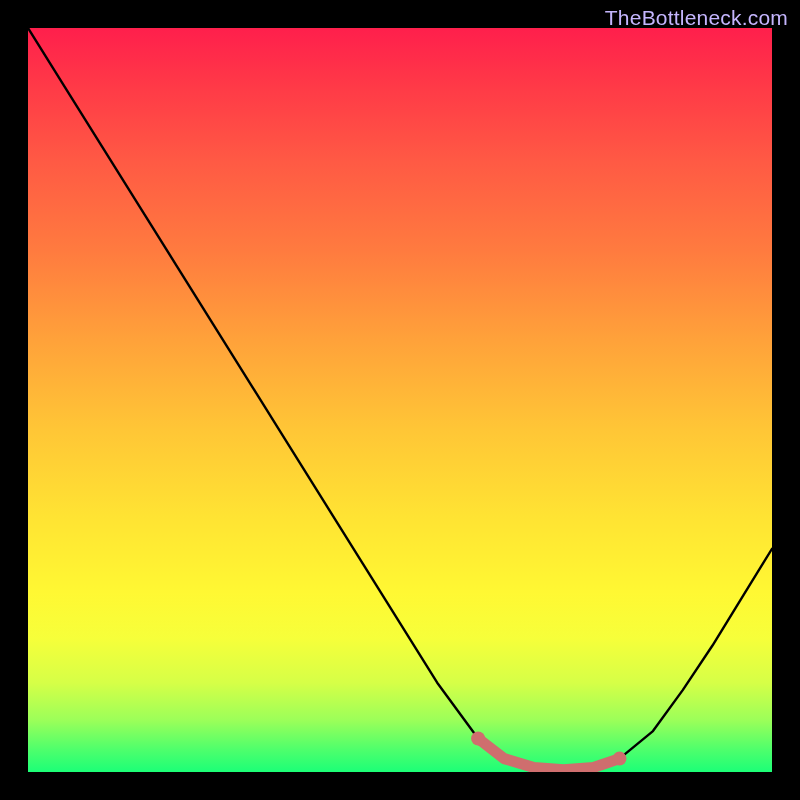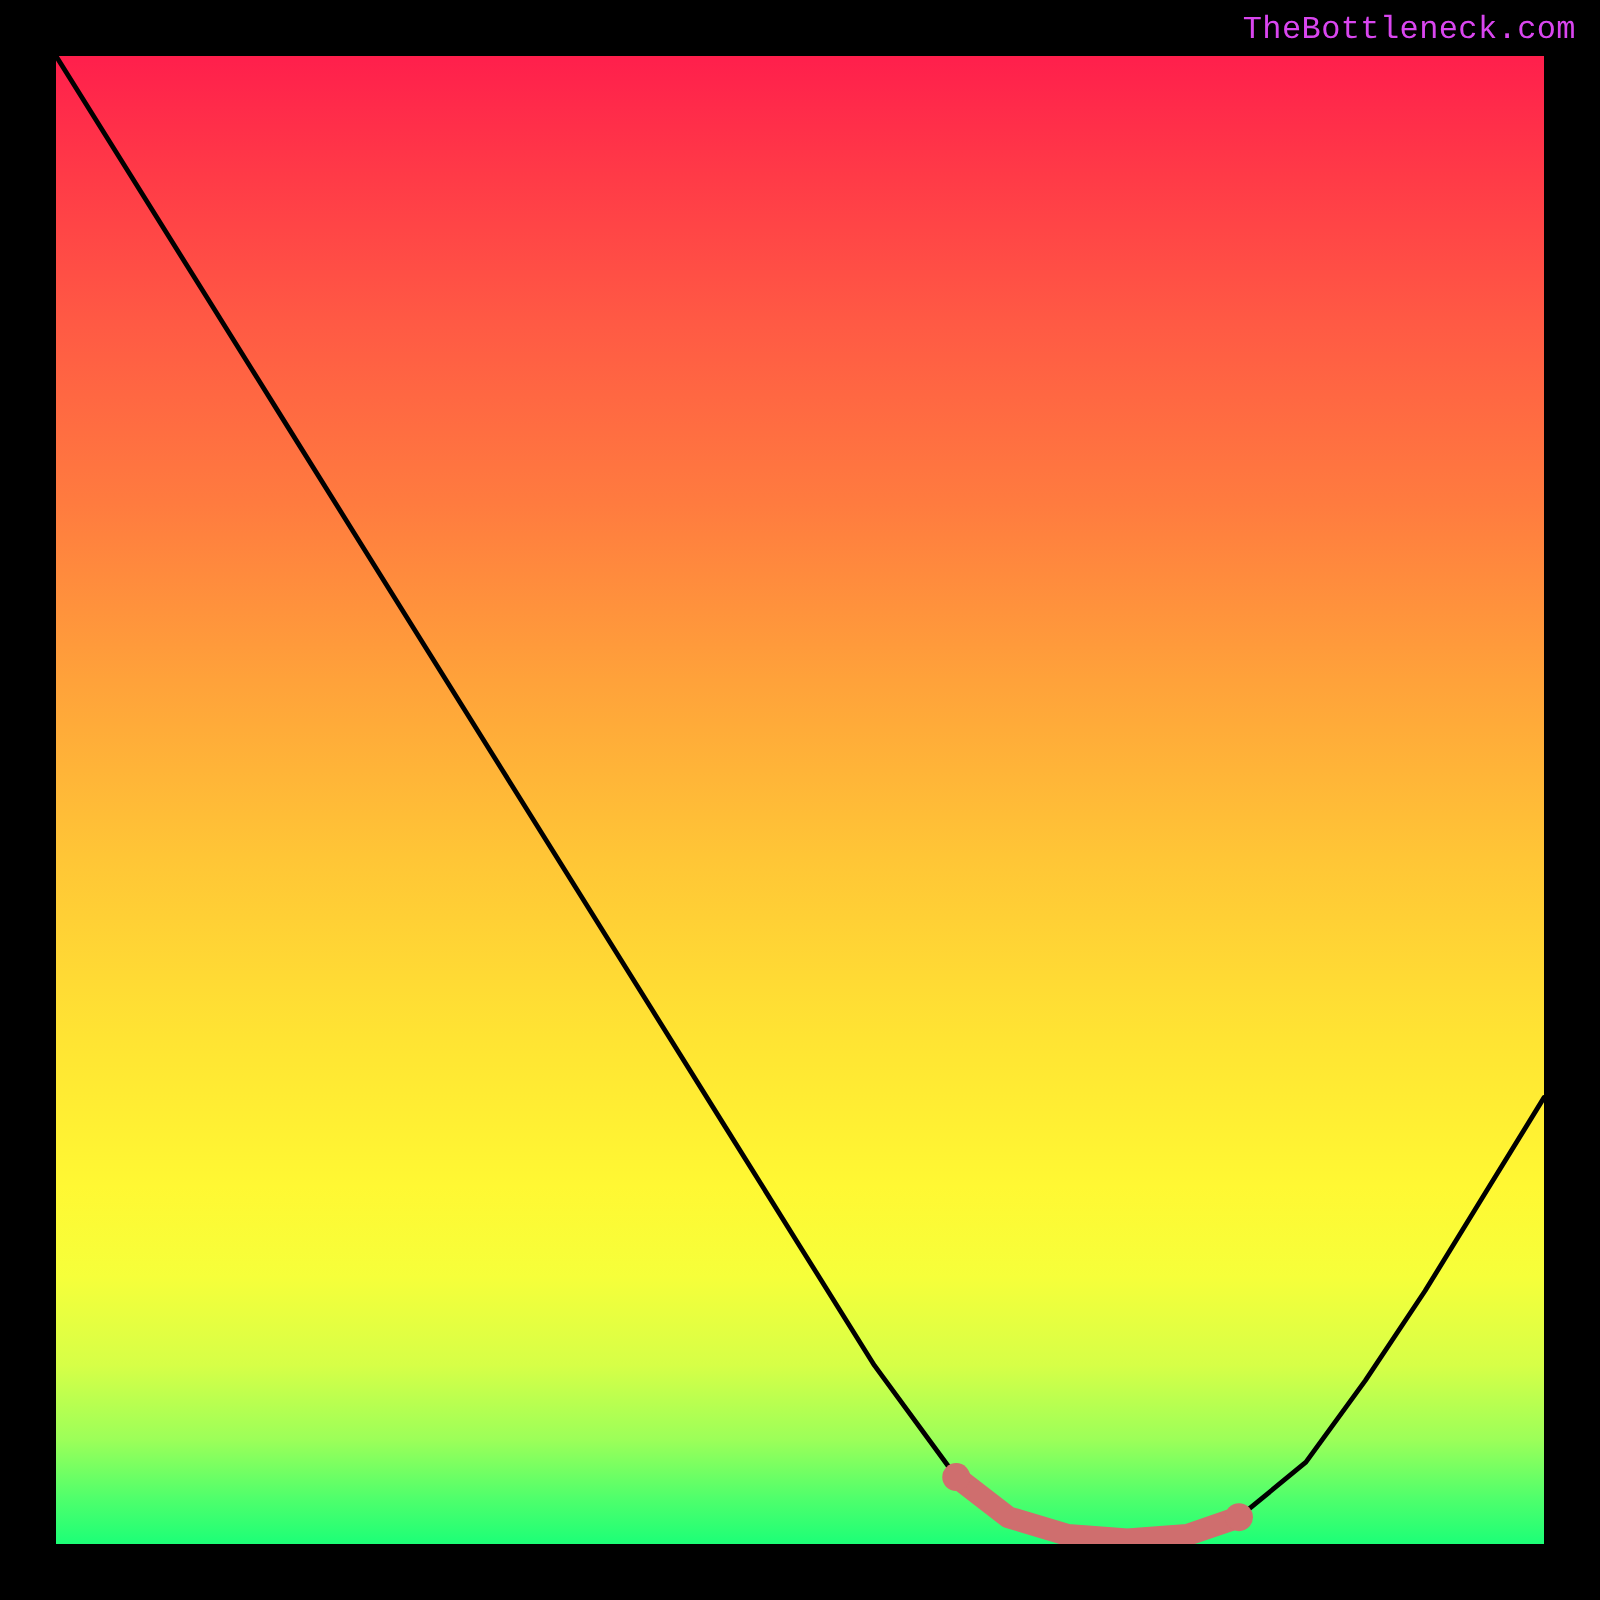--- a/index.html
+++ b/index.html
@@ -45,24 +45,24 @@
     left: 0;
     top: 0;
     width: 100%;
     height: 100%;
     pointer-events: none;
   }
   .watermark {
     position: absolute;
     top: 6px;
     right: 12px;
-    color: #d946ef;
-    font-size: 16px;
+    color: #c4b5fd;
+    font-size: 21px;
     font-weight: 500;
-    font-family: Liberation Mono, monospace;
+    font-family: Liberation Sans, sans-serif;
     letter-spacing: 0.2px;
   }
 </style>
 </head>
 <body>
 
 <div class="stage">
   <div class="plot">
     <svg class="curve-svg" viewBox="0 0 744 744" preserveAspectRatio="none">
       <path d="M0.00 0.00 L37.20 59.52 L74.40 119.04 L111.60 178.56 L148.80 238.08 L186.00 297.60 L223.20 357.12 L260.40 416.64 L297.60 476.16 L334.80 535.68 L372.00 595.20 L409.20 654.72 L450.12 710.52 L476.16 730.61 L505.92 739.54 L535.68 741.77 L565.44 739.54 L591.48 730.61 L624.96 703.08 L654.72 662.16 L684.48 617.52 L714.24 569.16 L744.00 520.80" fill="none" stroke="#000000" stroke-width="2.4" stroke-linecap="round" stroke-linejoin="round"></path>

